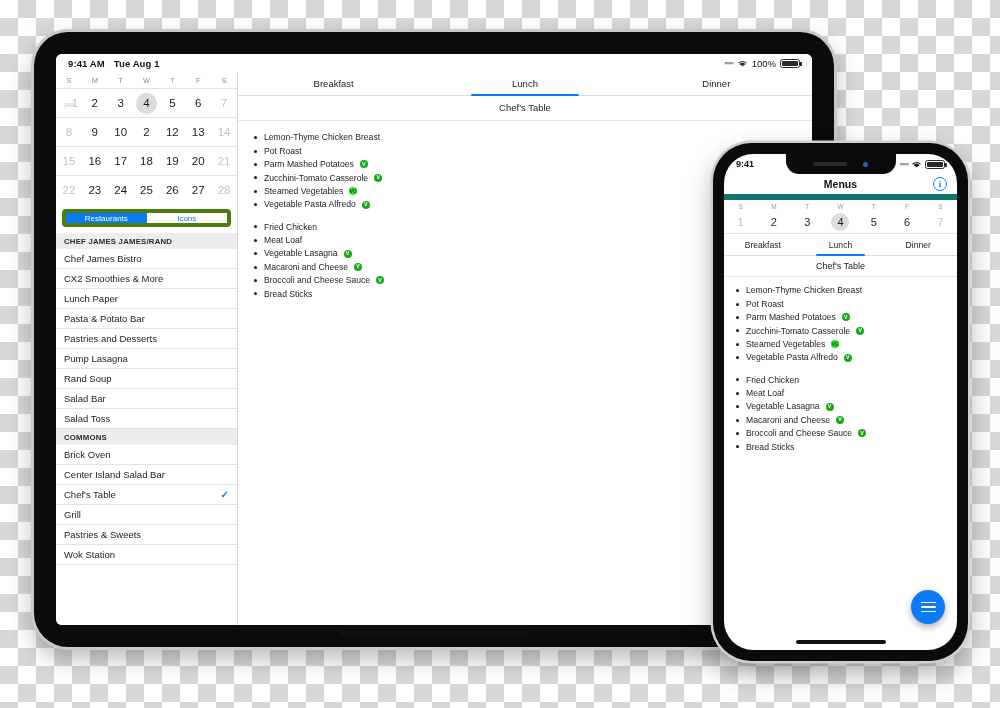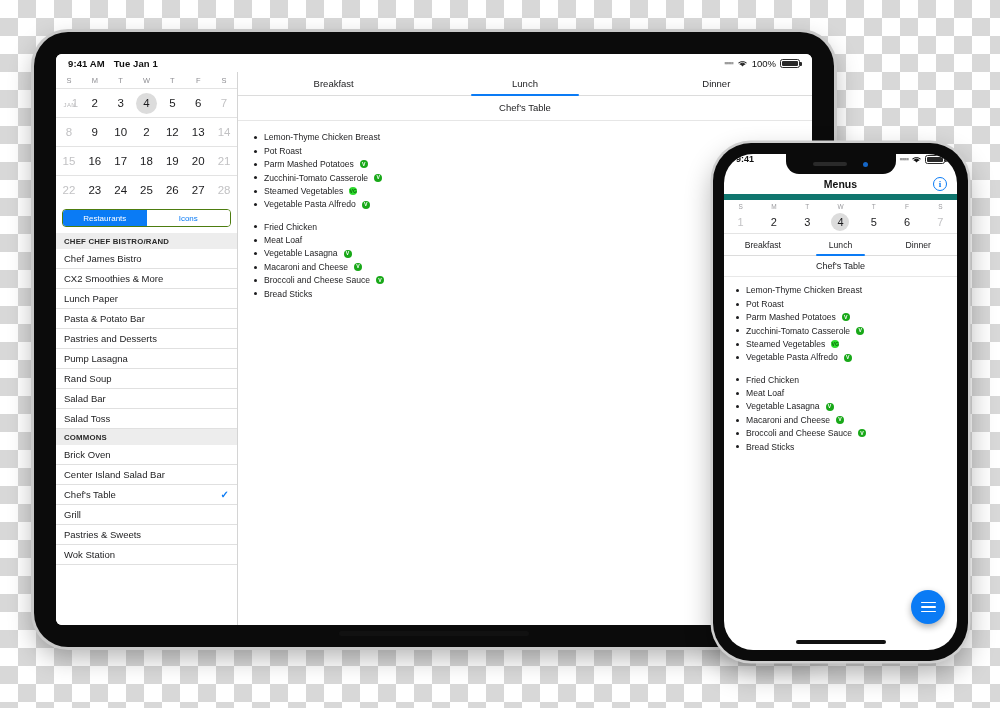--- a/index.html
+++ b/index.html
@@ -101,21 +101,21 @@
   }
   .cal-cell span { position: relative; z-index: 2; }
   .month-tag {
     position: absolute; left: 4px; top: 2px;
     font-size: 6px; color: #b9b9bb; letter-spacing: .3px;
   }
 
   
   .seg-wrap { padding: 5px 6px 6px; }
   .seg {
-    display: flex; border: 1px solid #4d7c0f;
+    display: flex; border: 4px solid #4d7c0f;
     border-radius: 4px; overflow: hidden; height: 18px;
   }
   .seg div {
     flex: 1; display: flex; align-items: center; justify-content: center;
     font-size: 8px; color: #0a7bf5; background: #fff;
   }
   .seg div.active { background: #0a7bf5; color: #fff; }
 
   
   .rlist { flex: 1; overflow: hidden; }
@@ -190,21 +190,21 @@
     position: absolute; left: 50%; transform: translateX(-50%); top: 0;
     width: 110px; height: 20px;
     background: #0b0b0b;
     border-radius: 0 0 13px 13px;
     z-index: 9;
     display: flex; align-items: center; justify-content: center; gap: 16px;
   }
   .speaker { width: 34px; height: 3.2px; background: #2a2a2a; border-radius: 2px; }
   .cam { width: 5px; height: 5px; border-radius: 50%; background: #1566c6; }
   .ph-status {
-    height: 20px; display: flex; align-items: flex-start;
+    height: 20px; display: flex; align-items: center;
     padding: 0 12px; font-size: 9px; font-weight: 700; color: #111;
     position: relative; z-index: 10;
   }
   .ph-status .right { margin-left: auto; display: flex; align-items: center; gap: 3px; }
   .ph-navbar {
     height: 26px; display: flex; align-items: center; justify-content: center;
     font-size: 10.5px; font-weight: 700; color: #111;
     border-bottom: 6px solid #0f766e; position: relative;
   }
   .info-icon {
@@ -260,21 +260,21 @@
 <body>
 
 <div class="stage">
 
   <div class="ipad">
     <div class="ipad-screen">
 
       <div class="pad-status">
         <div class="left">
           <span>9:41 AM</span>
-          <span>Tue Jan 1</span>
+          <span>Tue Aug 1</span>
         </div>
         <div class="right">
           <span class="dots">▪▪▪▪</span>
           <svg class="wifi" width="11" height="9" viewBox="0 0 11 9">
             <path d="M5.5 7.6 L3.6 5.5 a2.7 2.7 0 0 1 3.8 0 Z" fill="#2a2a2a"></path>
             <path d="M1.9 3.9 a5.2 5.2 0 0 1 7.2 0" stroke="#2a2a2a" stroke-width="1.1" fill="none" stroke-linecap="round"></path>
             <path d="M3.2 5.3 a3.3 3.3 0 0 1 4.6 0" stroke="#2a2a2a" stroke-width="1.1" fill="none" stroke-linecap="round"></path>
           </svg>
           <span>100%</span>
           <span class="batt">
@@ -395,21 +395,21 @@
           </div>
 
           <div class="seg-wrap">
             <div class="seg" id="pad-seg">
                 <div class="active">Restaurants</div>
                 <div>Icons</div>
               </div>
           </div>
 
           <div class="rlist" id="pad-rlist">
-              <div class="rsection">CHEF CHEF BISTRO/RAND</div>
+              <div class="rsection">CHEF JAMES JAMES/RAND</div>
               <div class="ritem">
                 <span>Chef James Bistro</span>
               </div>
               <div class="ritem">
                 <span>CX2 Smoothies &amp; More</span>
               </div>
               <div class="ritem">
                 <span>Lunch Paper</span>
               </div>
               <div class="ritem">

